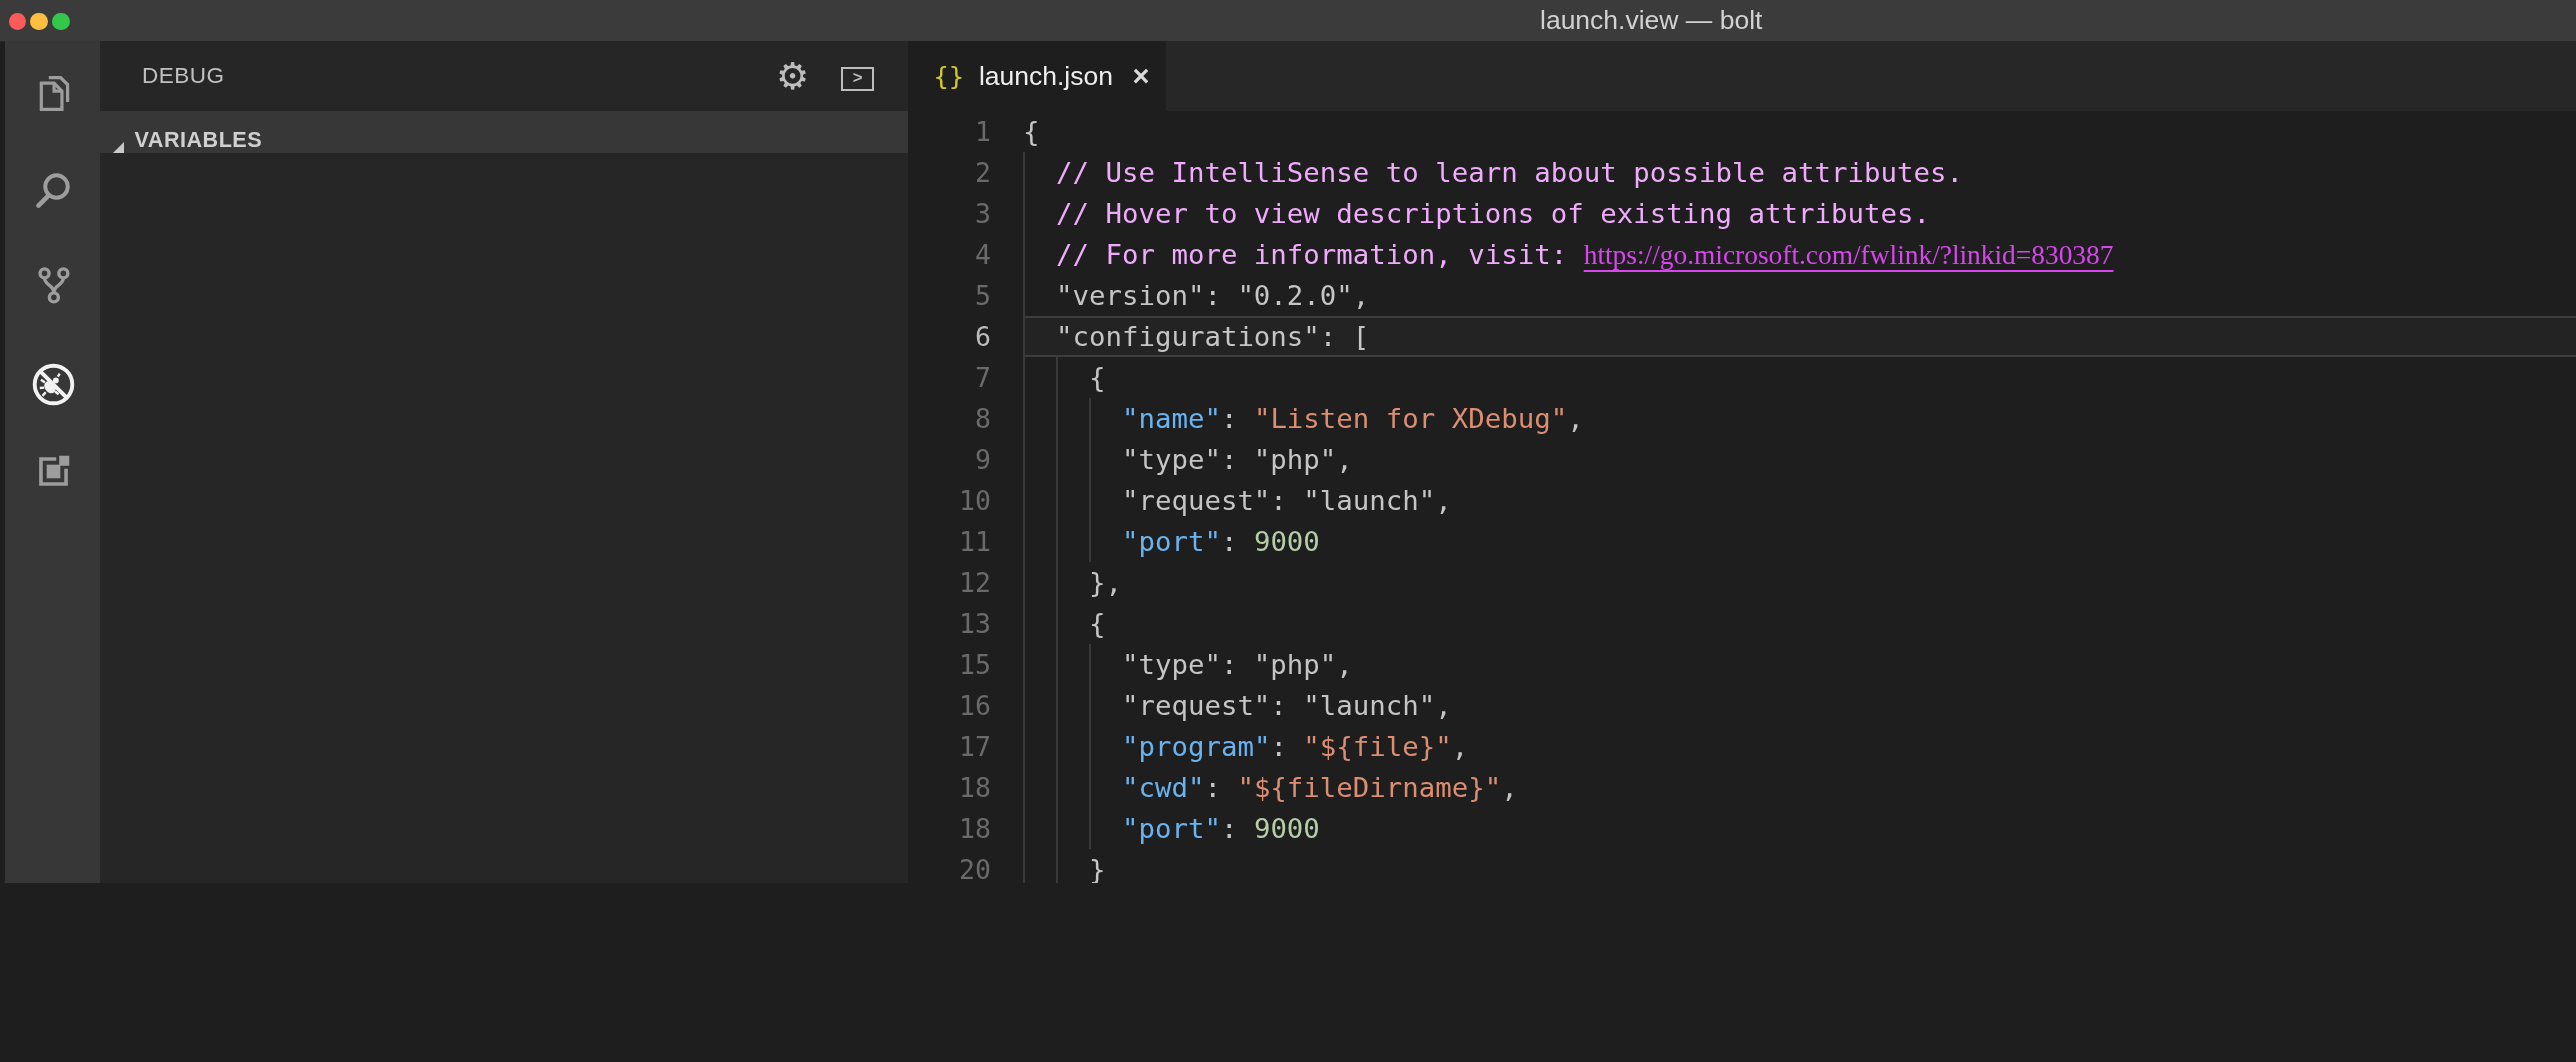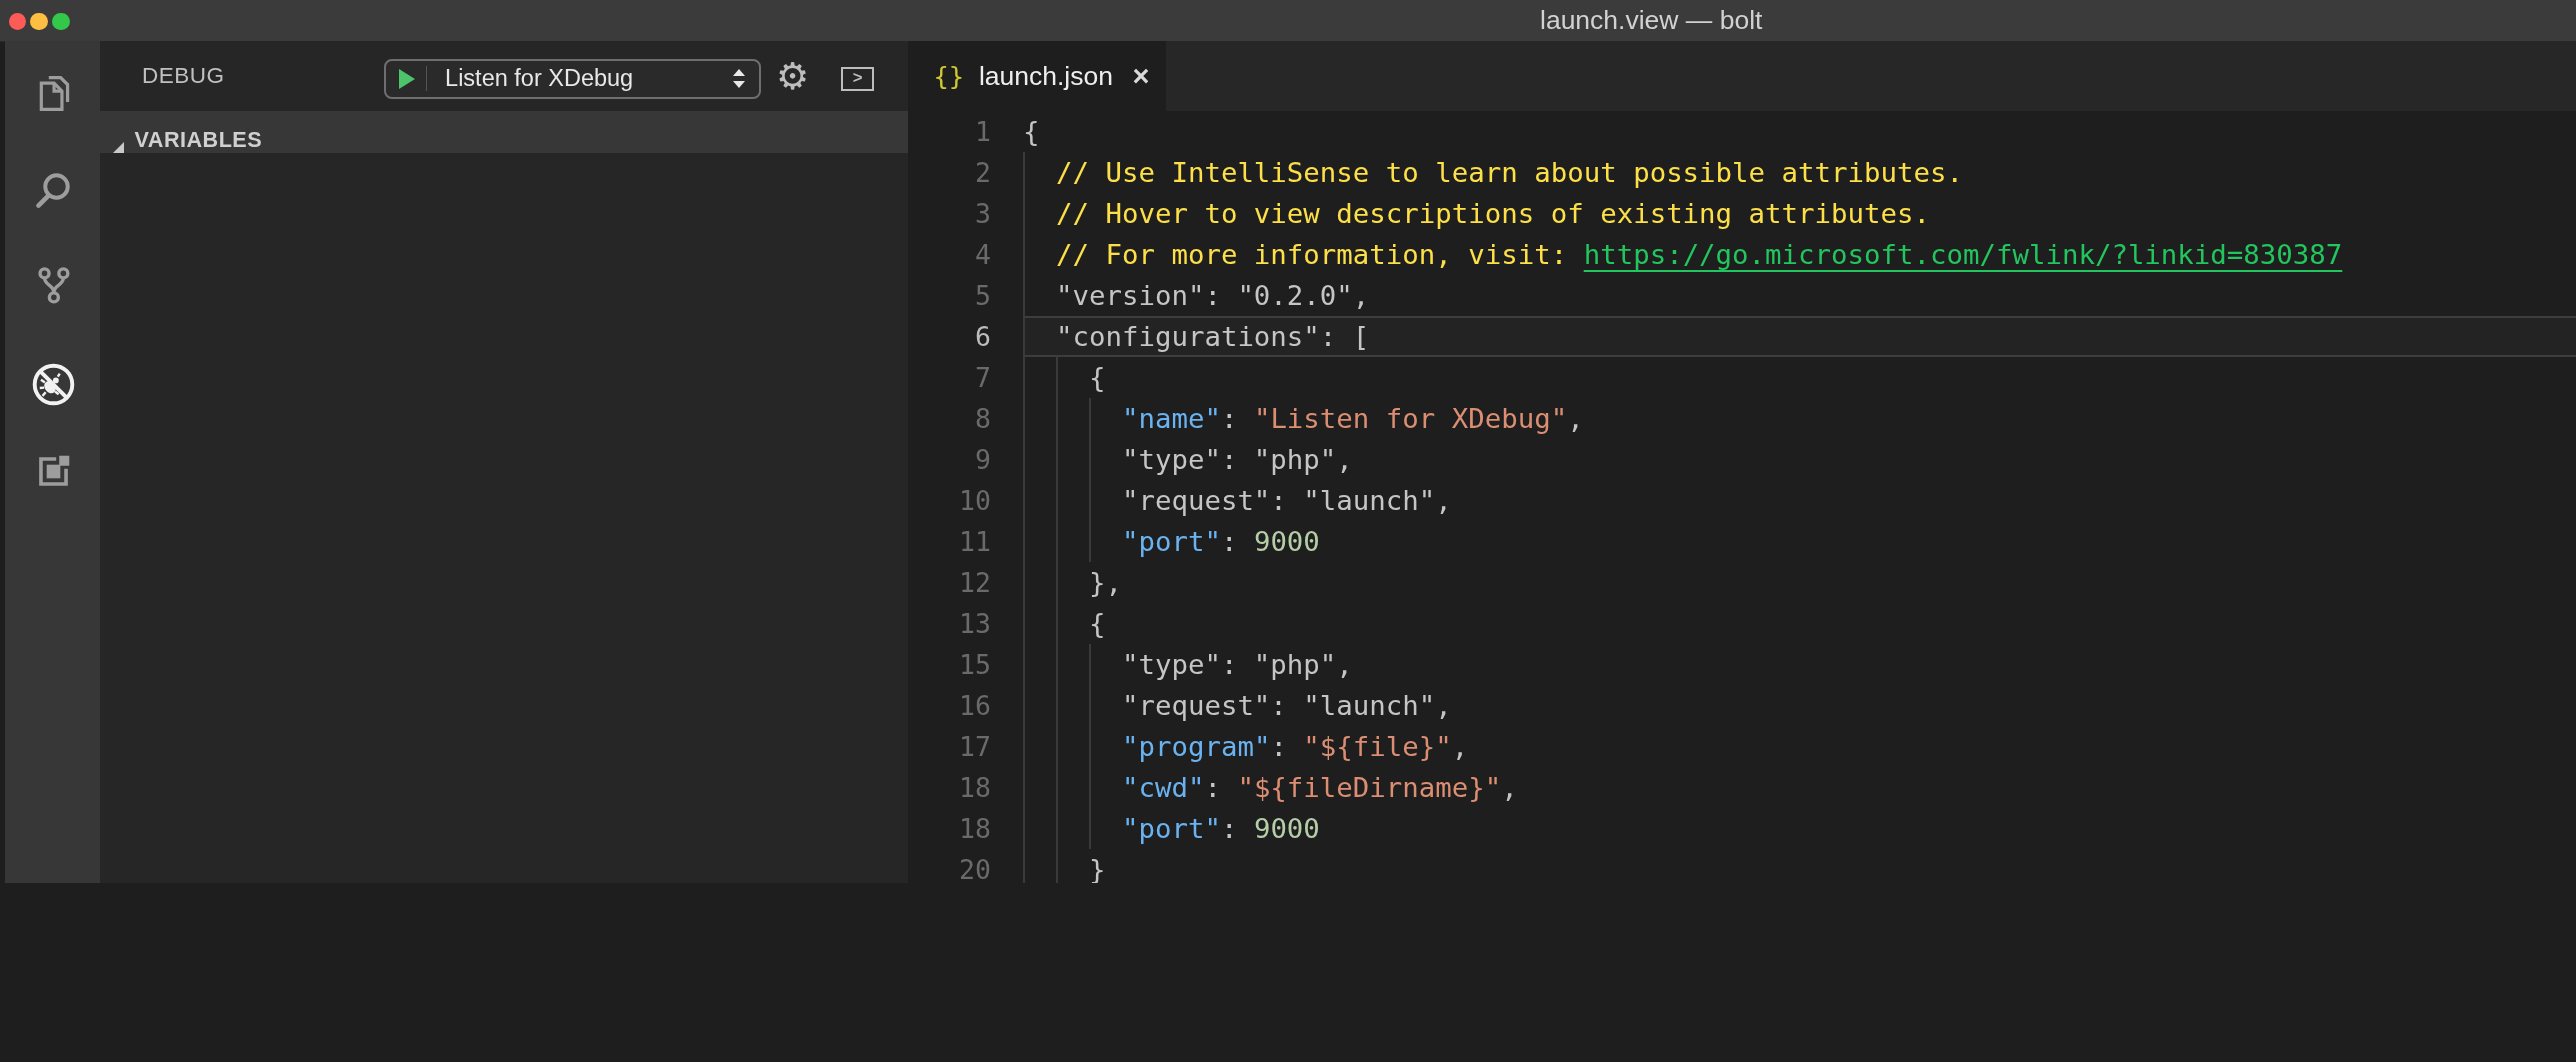--- a/index.html
+++ b/index.html
@@ -47,22 +47,22 @@
   .tab-close{font-size:29px;font-weight:bold;color:#d9d9d9;margin-left:19.6px;cursor:pointer;line-height:1;}
   
   .code{position:absolute;left:0;top:70px;right:0;bottom:0;font-family:"DejaVu Sans Mono",monospace;font-size:27.4px;}
   .code-line{display:flex;height:41px;line-height:41px;white-space:pre;}
   .ln{width:83px;flex:none;text-align:right;padding-right:32px;color:#6a6a6a;font-size:26.5px;cursor:pointer;}
   .ct{flex:1;position:relative;display:block;}
   .guide{position:absolute;top:0;bottom:0;width:2px;background:#3a3a3a;}
   .code-line.current .ct{box-shadow:inset 0 2px 0 #3d3d3d, inset 0 -2px 0 #3d3d3d;background:rgba(255,255,255,0.025);}
   .code-line.current .ln{color:#bdbdbd;}
   .tk-p{color:#c5c5c5;}
-  .tk-c{color:#fde047;}
-  .tk-l{color:#22c55e;text-decoration:underline;text-underline-offset:5.9px;cursor:pointer;}
+  .tk-c{color:#f0abfc;}
+  .tk-l{color:#d946ef;text-decoration:underline;text-underline-offset:5.9px;cursor:pointer;font-family:Liberation Serif, serif;}
   .tk-k{color:#6ab3f0;}
   .tk-s{color:#db8e72;}
   .tk-n{color:#b5cea8;}
   svg{display:block;}
 </style>
 </head>
 <body>
 
 <div class="titlebar">
   <div class="tl red"></div>
@@ -125,29 +125,20 @@
           <rect x="8.2" y="8.2" width="7.6" height="7.6"></rect>
           <rect x="15.2" y="3.2" width="5.6" height="5.6"></rect>
         </svg>
       </span>
     </div>
   </div>
 
   <div class="sidebar">
     <div class="debug-label">DEBUG</div>
 
-    <div class="config-dropdown">
-      <span class="play-tri"></span>
-      <span class="dd-divider"></span>
-      <span class="dd-value">Listen for XDebug</span>
-      <span class="dd-spinner">
-        <span class="up"></span>
-          <span class="down"></span>
-      </span>
-    </div>
 
     <div class="gear">⚙</div>
     <div class="console-btn">
       <span>&gt;</span>
     </div>
 
     <div class="section-header variables">
       <span class="twisty"></span>
       <span class="section-title">VARIABLES</span>
     </div>

